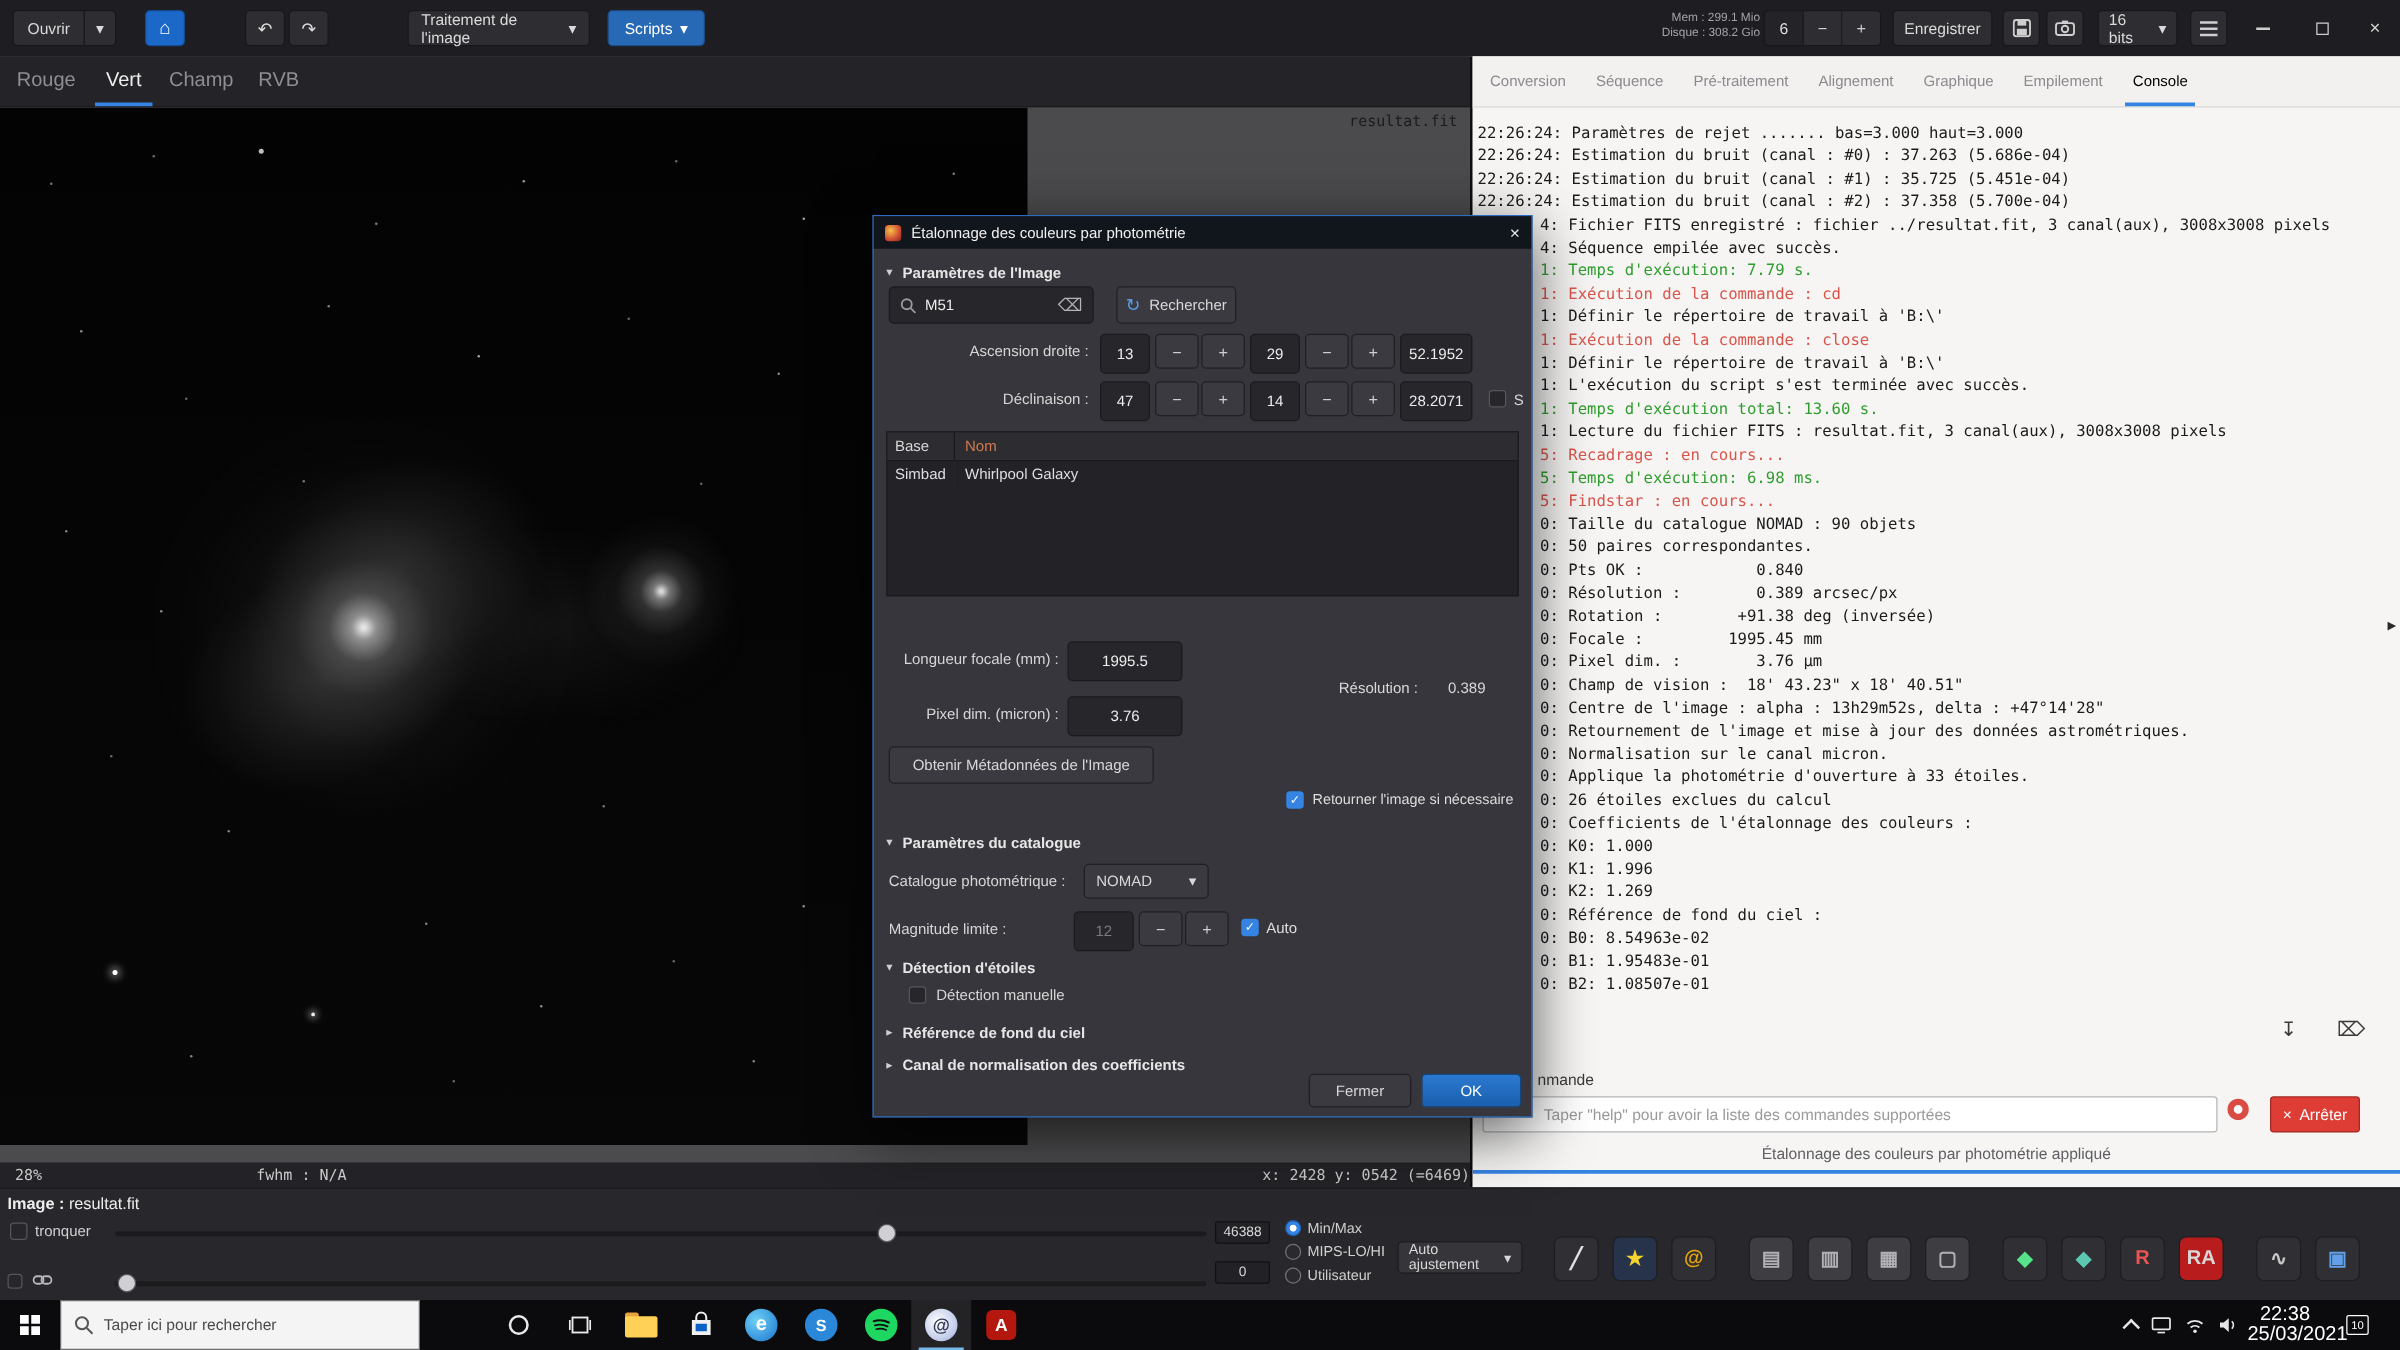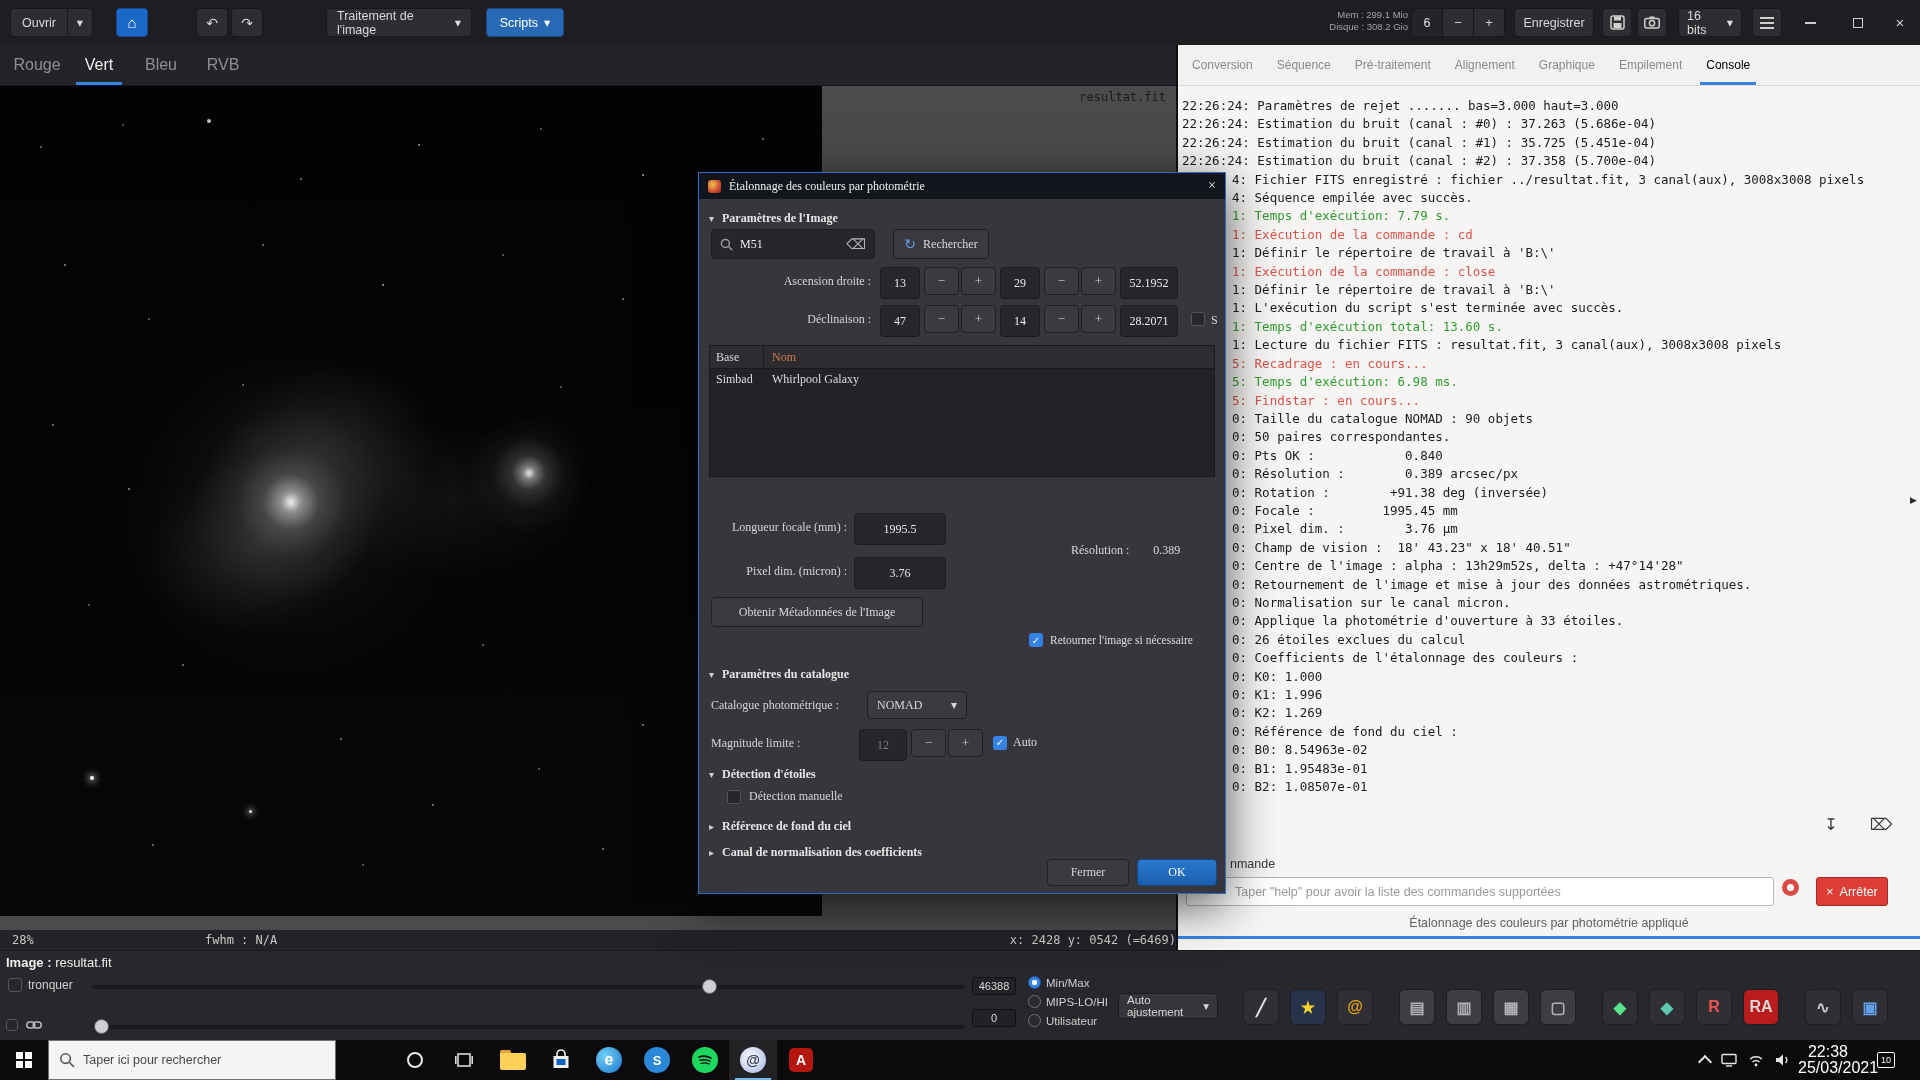--- a/index.html
+++ b/index.html
@@ -169,21 +169,21 @@
   .chev-up{width:8px;height:8px;border-left:2px solid #e6e6e6;border-top:2px solid #e6e6e6;transform:rotate(45deg);margin-top:4px;}
   .tb-clock{position:absolute;left:1798px;top:4px;width:60px;text-align:center;font-size:16px;line-height:16px;color:#fff;}
   .tb-notif{position:absolute;left:1860px;top:0;width:52px;height:40px;display:flex;align-items:center;justify-content:center;
             gap:5px;color:#fff;font-size:11px;}
   .bubble{width:18px;height:16px;border:1.5px solid #fff;border-radius:2px;display:flex;align-items:center;
           justify-content:center;font-size:9px;box-sizing:border-box;}
 
   
   #dialog{position:absolute;left:698px;top:172px;width:528px;height:722px;background:#36363c;
           border:1px solid #2a6cc4;box-shadow:0 12px 45px rgba(0,0,0,.65);z-index:50;font-size:12px;color:#d9d9d9;
-          box-sizing:border-box;font-family:Liberation Serif, serif;}
+          box-sizing:border-box;}
   .dlg-title{position:absolute;left:0;top:0;width:100%;height:26px;background:#11151c;display:flex;align-items:center;
              padding:0 9px;gap:8px;box-sizing:border-box;color:#f0f0f0;font-size:12px;}
   .dlg-appicon{width:13px;height:13px;border-radius:3px;flex:none;
                background:radial-gradient(circle at 35% 35%,#f2c14a,#d04b33 60%,#7a2c20);}
   .dlg-close{margin-left:auto;color:#e8e8e8;font-size:14px;}
   .expander{position:absolute;left:10px;display:flex;gap:8px;align-items:center;font-weight:bold;color:#e6e6e6;}
   .exp-arrow{color:#cfcfcf;font-size:10px;font-weight:normal;}
   #exp-image{top:38px;} #exp-catalog{top:494px;} #exp-stars{top:594px;} #exp-bg{top:646px;} #exp-channel{top:672px;}
   .search-wrap{position:absolute;left:12px;top:56px;width:164px;height:30px;background:#26262b;border:1px solid #1a1a1f;
                border-radius:4px;display:flex;align-items:center;padding:0 8px;gap:7px;box-sizing:border-box;}
@@ -303,21 +303,21 @@
       </div>
     <div class="win-ctl" id="win-close">
         <span>×</span>
       </div>
   </header>
 
   <div id="left-panel">
     <div class="channel-tabs">
         <div class="ch-tab">Rouge</div>
         <div class="ch-tab active">Vert</div>
-        <div class="ch-tab">Bleu</div>
+        <div class="ch-tab">Champ</div>
         <div class="ch-tab">RVB</div>
       </div>
     <div class="image-area">
       <div class="photo">
         <div class="gal gal-bridge"></div>
         <div class="gal gal-main"></div>
         <div class="gal gal-comp"></div>
         <div class="stars"></div>
         <div class="star-big1"></div>
         <div class="star-big2"></div>

